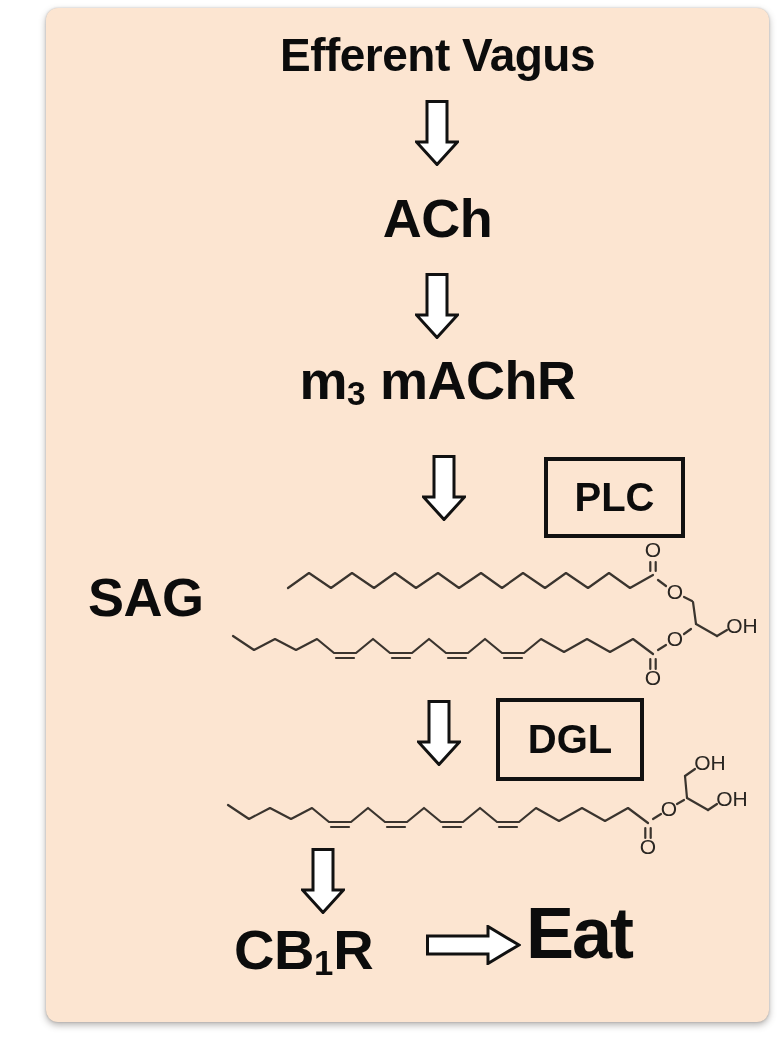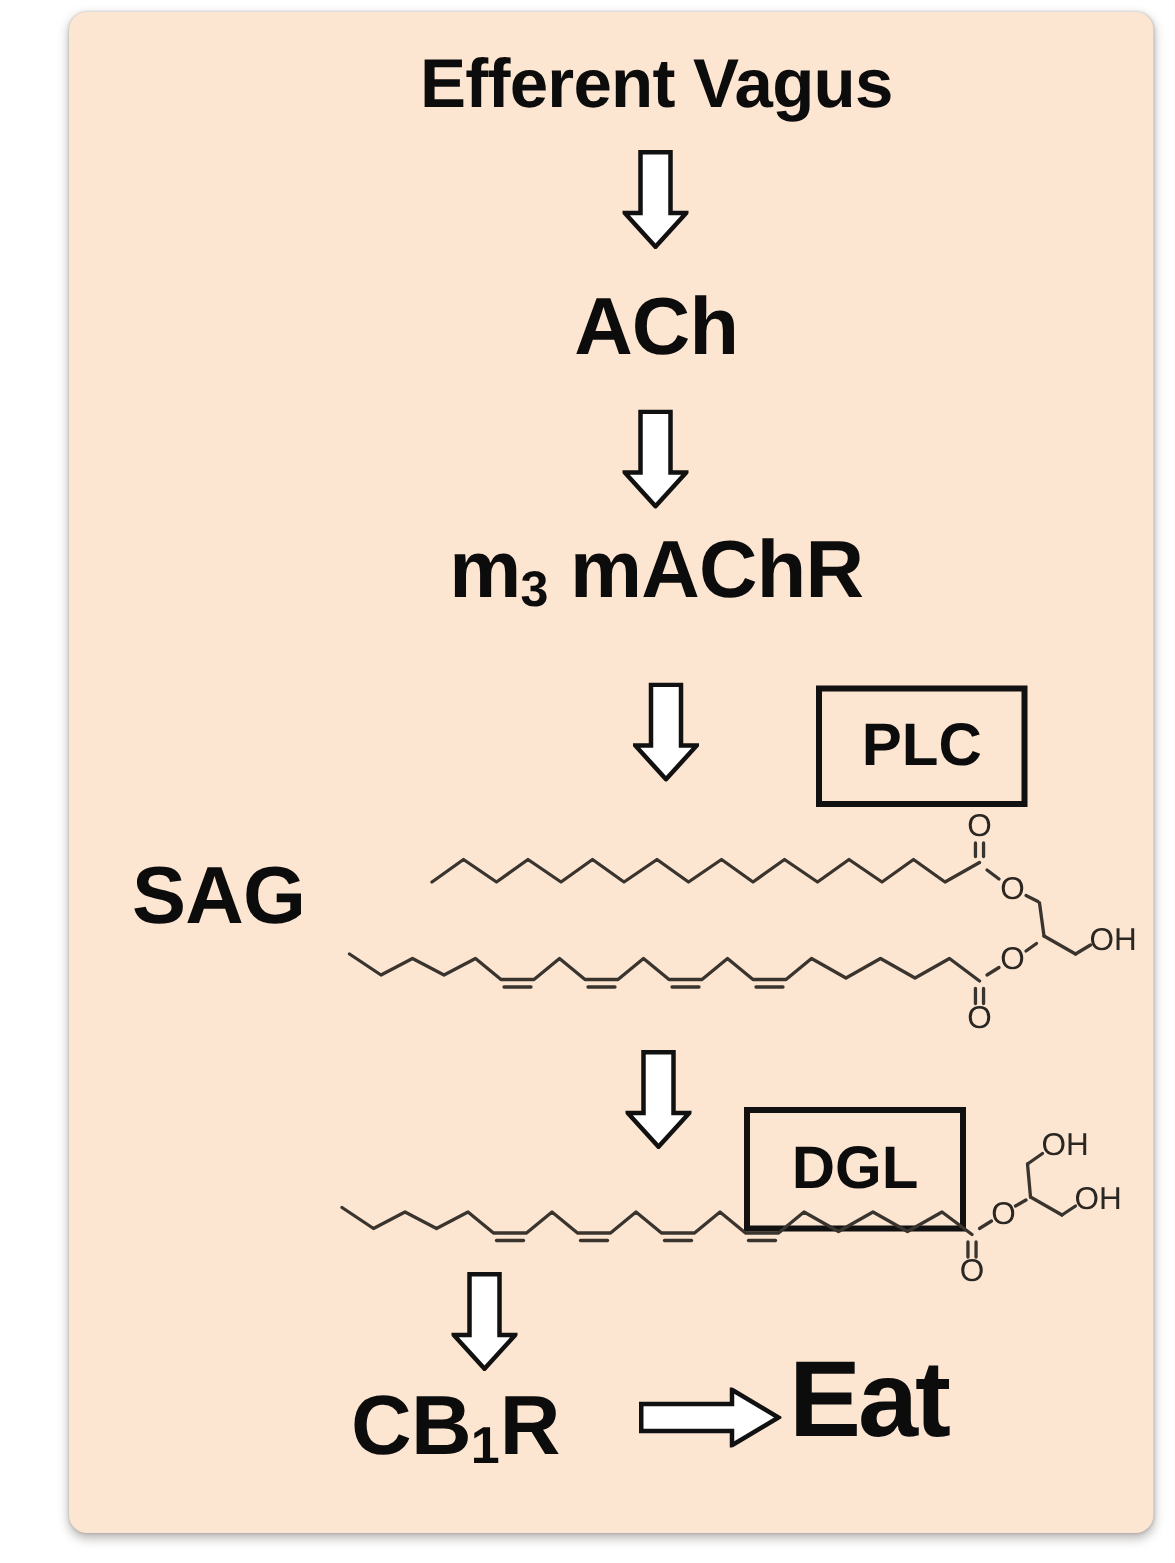--- a/index.html
+++ b/index.html
@@ -20,21 +20,21 @@
   .t-sag{left:42px;top:562px;font-size:54px;}
   .t-2ag{left:35px;top:770px;font-size:54px;}
   .t-cb1r{left:188px;top:914px;font-size:56px;}
   .t-eat{left:480px;top:889px;font-size:72px;letter-spacing:-2px;}
   .sub{font-size:0.62em;vertical-align:-0.18em;letter-spacing:0;}
   .enzyme-box{
     position:absolute;border:4px solid #111111;display:flex;align-items:center;justify-content:center;
     font-weight:700;font-size:40px;letter-spacing:0;background:transparent;
   }
   .box-plc{left:452px;top:449px;width:133px;height:73px;margin-left:46px;}
-  .box-dgl{left:450px;top:690px;width:140px;height:75px;margin-top:40px;}
+  .box-dgl{left:450px;top:690px;width:140px;height:75px;}
   .arrow{position:absolute;}
   .a1{left:369px;top:92px;}
   .a2{left:369px;top:265px;}
   .a3{left:376px;top:447px;}
   .a4{left:371px;top:692px;}
   .a5{left:255px;top:840px;}
   .r1{left:380px;top:917px;}
   .chem{position:absolute;}
   .chem .bond{stroke:#3a342e;stroke-width:2.2;fill:none;stroke-linejoin:round;stroke-linecap:round;}
   .chem text{fill:#2a2622;font-size:21px;font-weight:400;}

